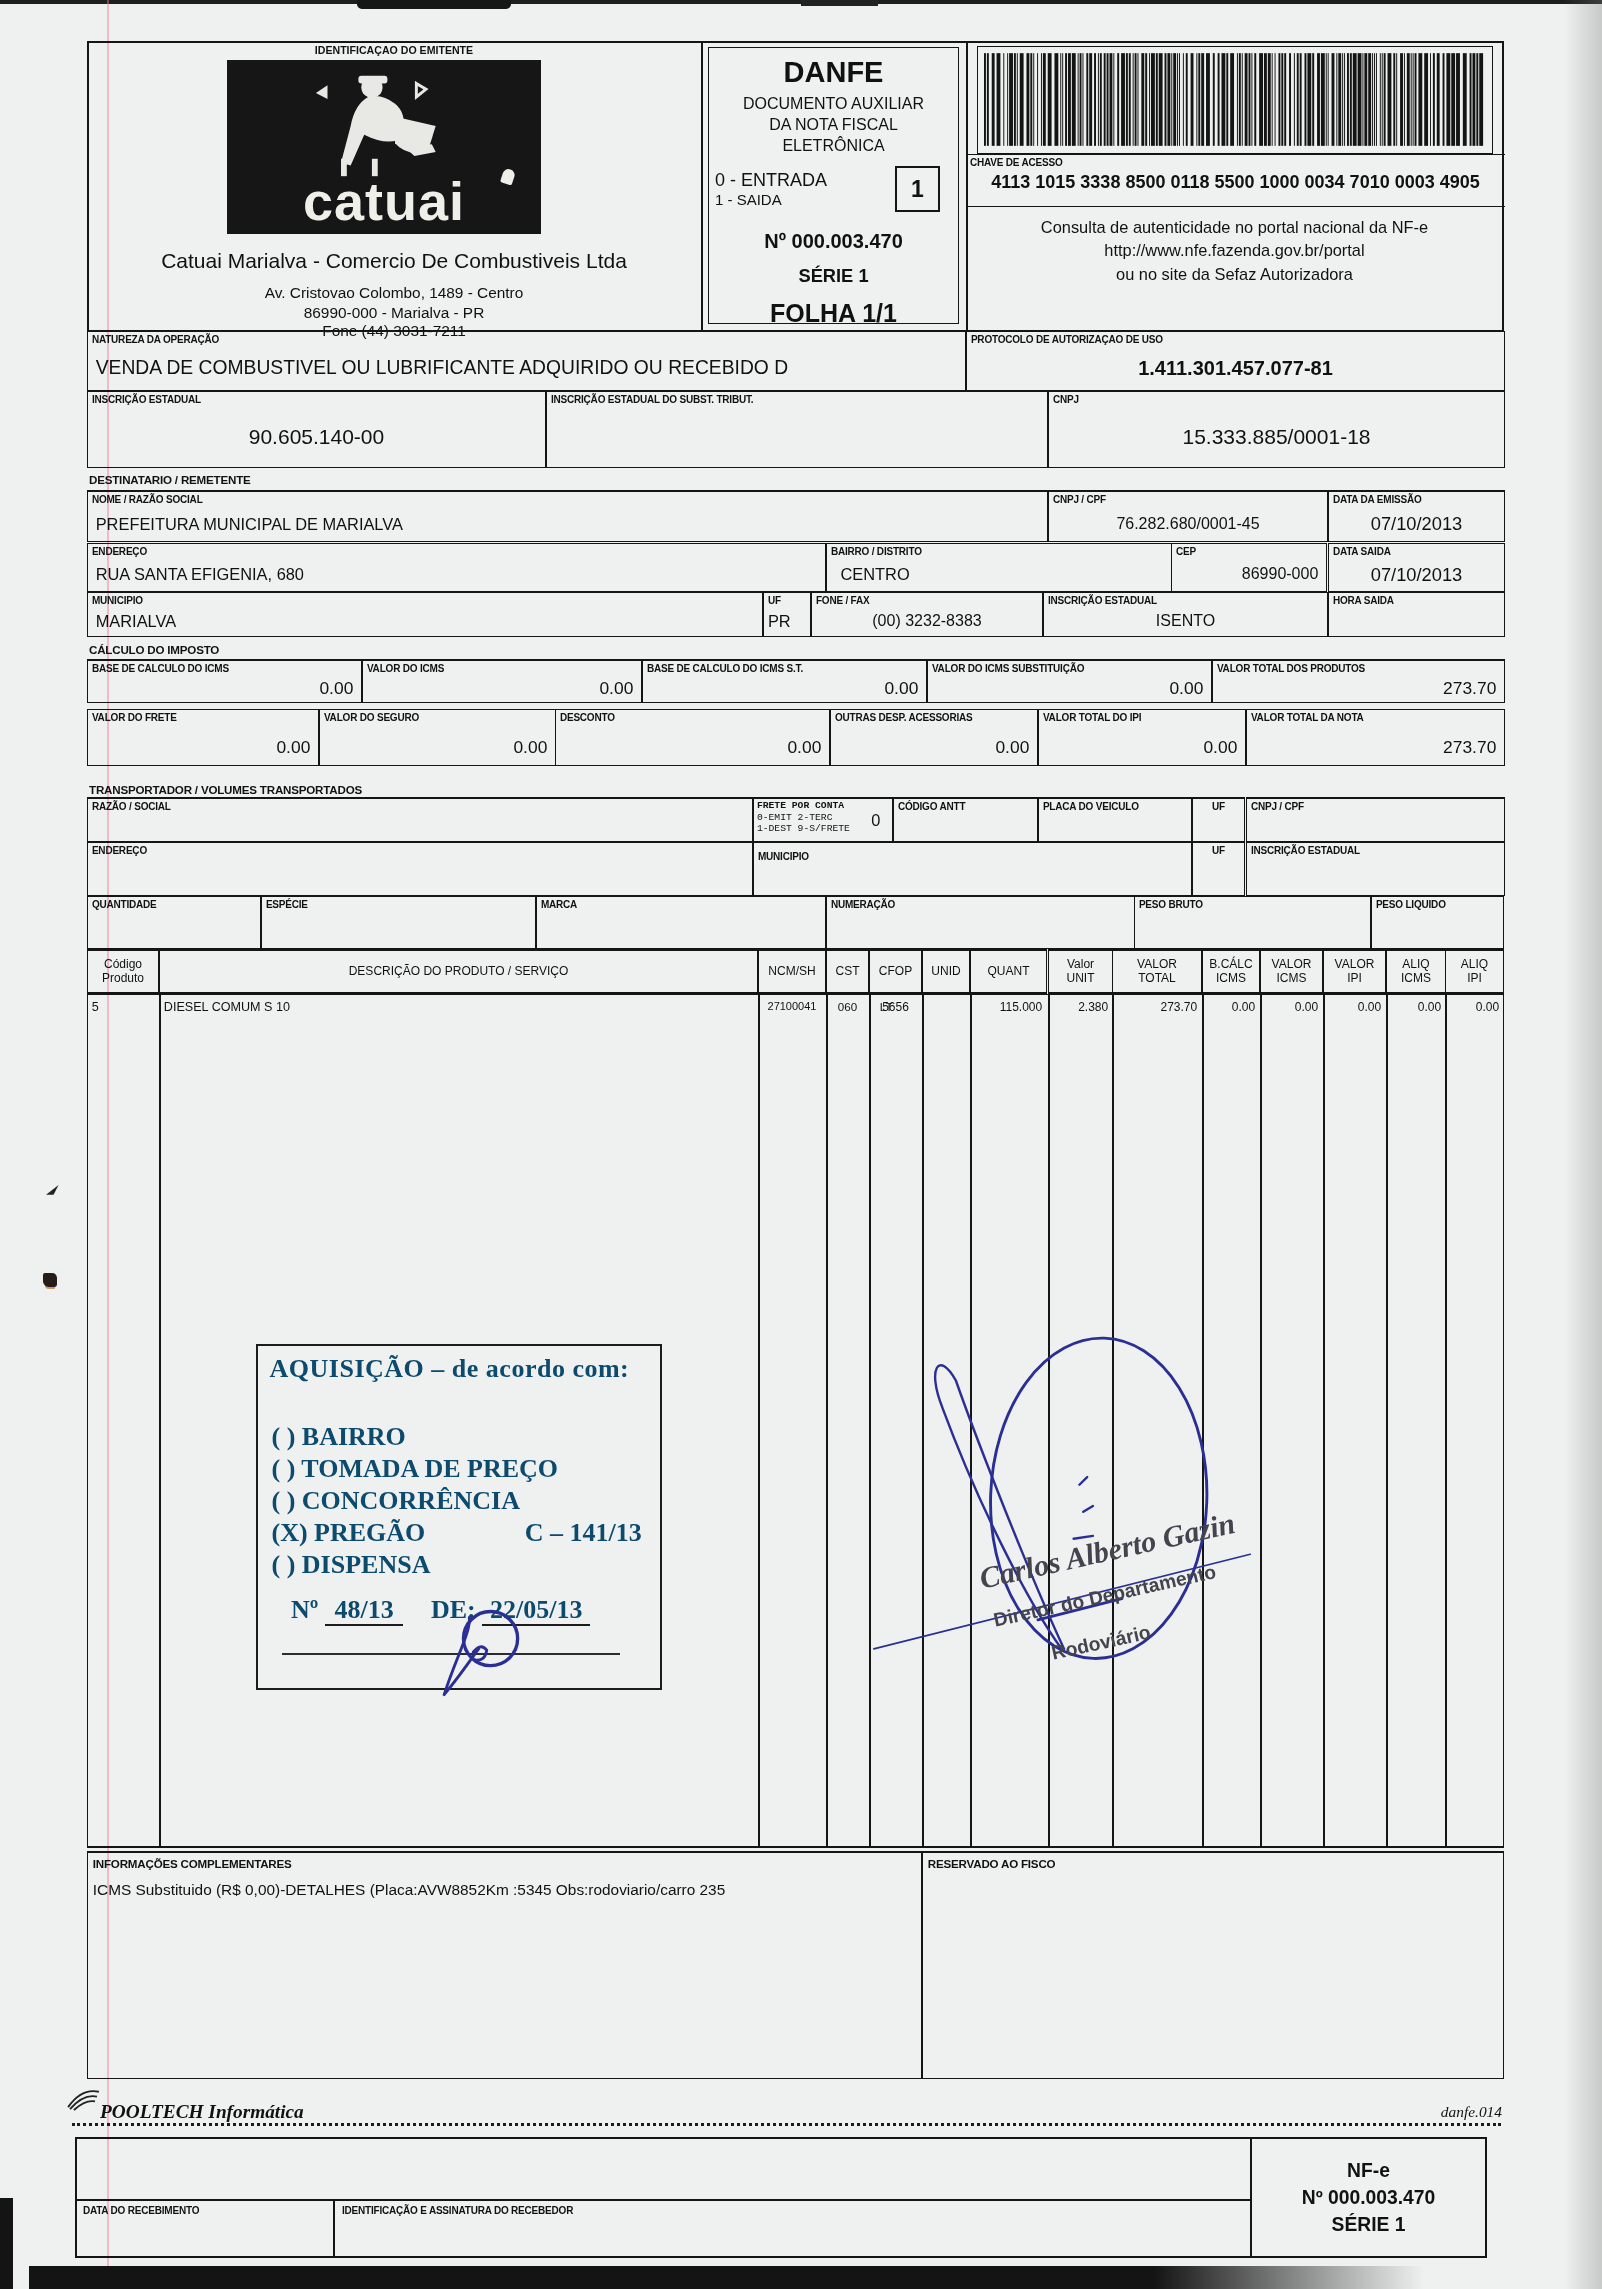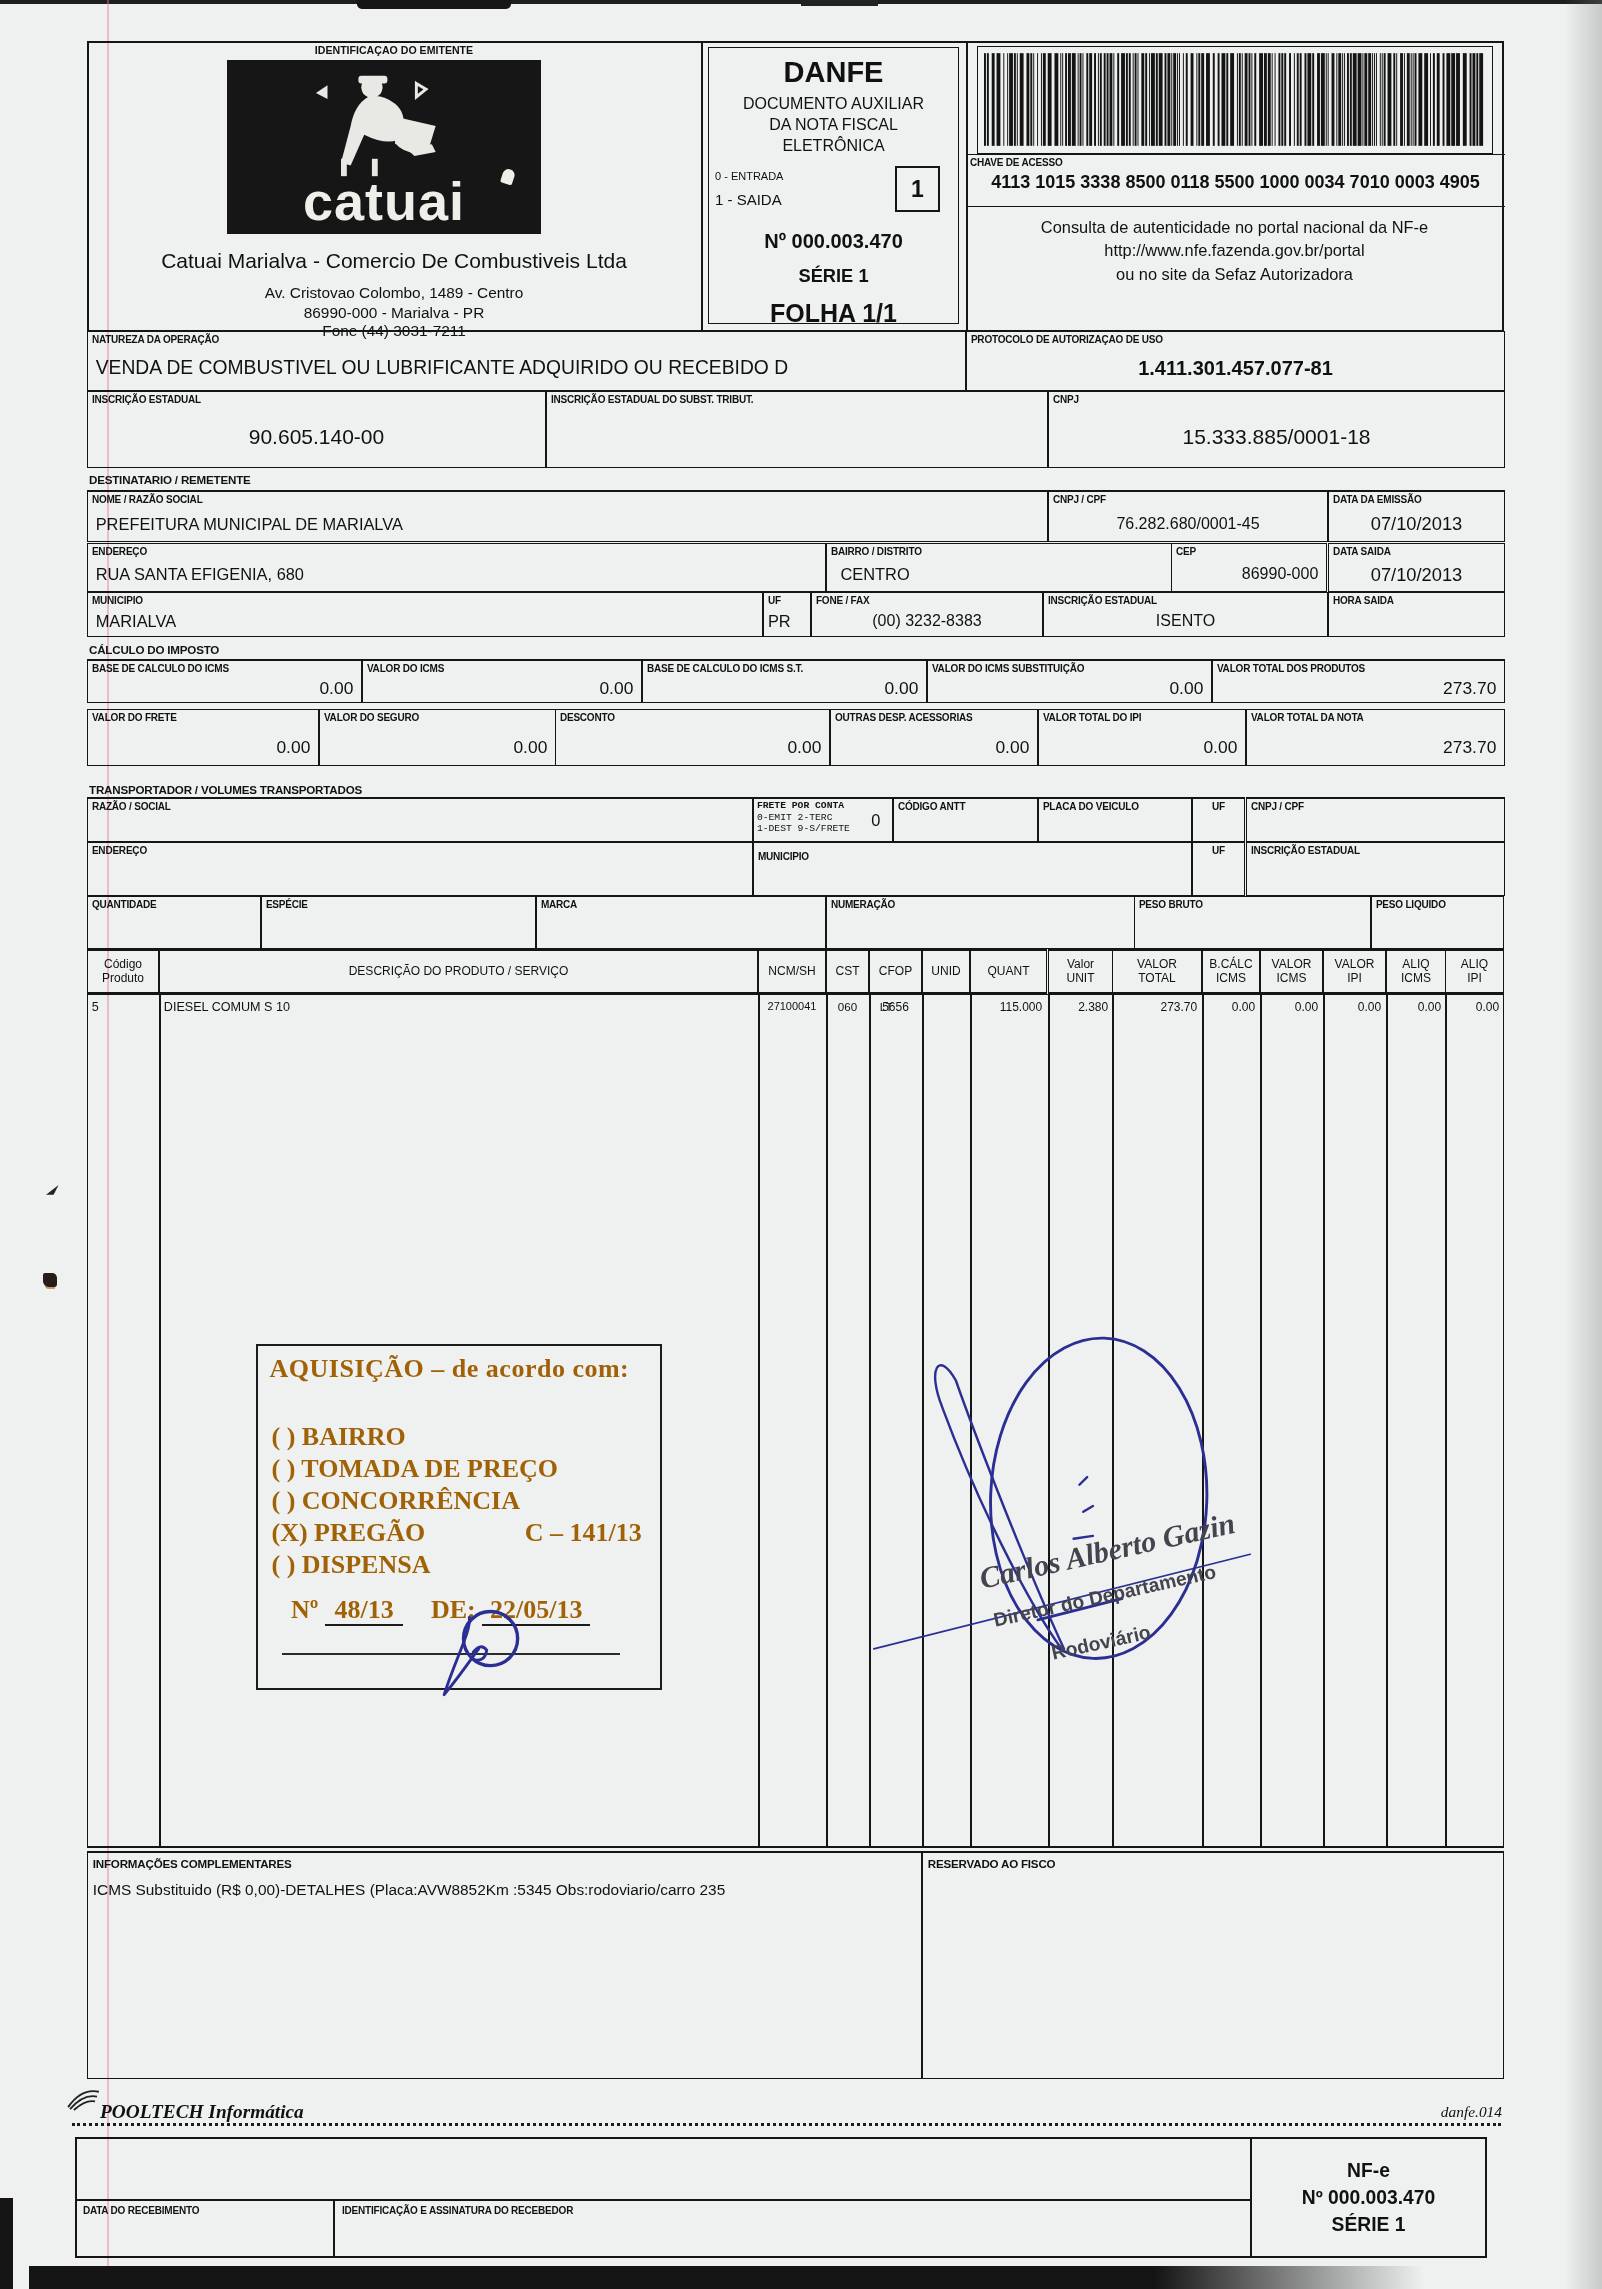--- a/index.html
+++ b/index.html
@@ -9,21 +9,21 @@
   .abs{position:absolute;}
   .box{position:absolute;border:1.9px solid #151515;}
   .lbl{font-size:10px;font-weight:bold;letter-spacing:-0.2px;padding:1.9px 3.9px;white-space:nowrap;}
   .val{position:absolute;left:0;right:0;padding:0 7.7px;}
   .c{text-align:center;} .r{text-align:right;} .l{text-align:left;}
   .pre{white-space:pre-line;}
   .seclbl{position:absolute;font-size:11.6px;font-weight:bold;letter-spacing:-0.2px;}
   .vline{position:absolute;width:1.9px;background:#151515;}
   .thead{font-size:12px;line-height:13.5px;display:flex;align-items:center;justify-content:center;text-align:center;white-space:pre-line;padding:7px;}
   .prodval{position:absolute;top:1000px;font-size:12.6px;padding:0 4.8px;}
-  .stamp{font-family:"Liberation Serif",serif;font-weight:bold;color:#a16207;}
+  .stamp{font-family:"Liberation Serif",serif;font-weight:bold;color:#0c4a6e;}
   .bluesig{stroke:#2b2f93;fill:none;stroke-linecap:round;}
   .rot{transform:rotate(-12.5deg);transform-origin:left center;color:#44444e;}
 </style>
 </head>
 <body>
 
 <div class="page">
 
   <div class="abs" style="left:0;top:0;width:1603px;height:3.9px;background:#1e1e1e;"></div>
   <div class="abs" style="left:357px;top:0;width:154px;height:8.7px;background:#161616;border-radius:0 0 4.8px 4.8px;"></div>
@@ -60,21 +60,21 @@
   </div>
   <div class="abs c" style="left:87px;top:284px;width:614px;font-size:15.4px;">Av. Cristovao Colombo, 1489 - Centro</div>
   <div class="abs c" style="left:87px;top:304px;width:614px;font-size:15.4px;">86990-000 - Marialva - PR</div>
   <div class="abs c" style="left:87px;top:322px;width:614px;font-size:15.4px;">Fone (44) 3031-7211</div>
 
   <div class="box" style="left:708px;top:47px;width:251px;height:277px;"></div>
   <div class="abs c" style="left:708px;top:56px;width:251px;font-size:29px;font-weight:bold;">DANFE</div>
   <div class="abs c pre" style="left:708px;top:93px;width:251px;font-size:16px;line-height:21px;">DOCUMENTO AUXILIAR
 DA NOTA FISCAL
 ELETRÔNICA</div>
-  <div class="abs" style="left:715px;top:170px;font-size:11px;">0 - ENTRADA</div>
+  <div class="abs" style="left:715px;top:170px;font-size:18px;">0 - ENTRADA</div>
   <div class="abs" style="left:715px;top:191px;font-size:15px;">1 - SAIDA</div>
   <div class="box c" style="left:895px;top:166px;width:45px;height:46px;border-width:2.4px;font-size:23px;font-weight:bold;line-height:42px;">1</div>
   <div class="abs c" style="left:708px;top:230px;width:251px;font-size:20px;font-weight:bold;">Nº 000.003.470</div>
   <div class="abs c" style="left:708px;top:265px;width:251px;font-size:18.3px;font-weight:bold;">SÉRIE 1</div>
   <div class="abs c" style="left:708px;top:299px;width:251px;font-size:25px;font-weight:bold;">FOLHA 1/1</div>
 
   <div class="abs" style="left:977px;top:46px;width:516px;height:108px;border:1.4px solid #151515;">
     <svg id="barcode" width="502" height="93" style="position:absolute;left:5.8px;top:5.8px;" viewBox="0 0 520 96">
         <rect x="0" y="0" width="2" height="96" fill="#141414"></rect>
         <rect x="3" y="0" width="2" height="96" fill="#141414"></rect>

